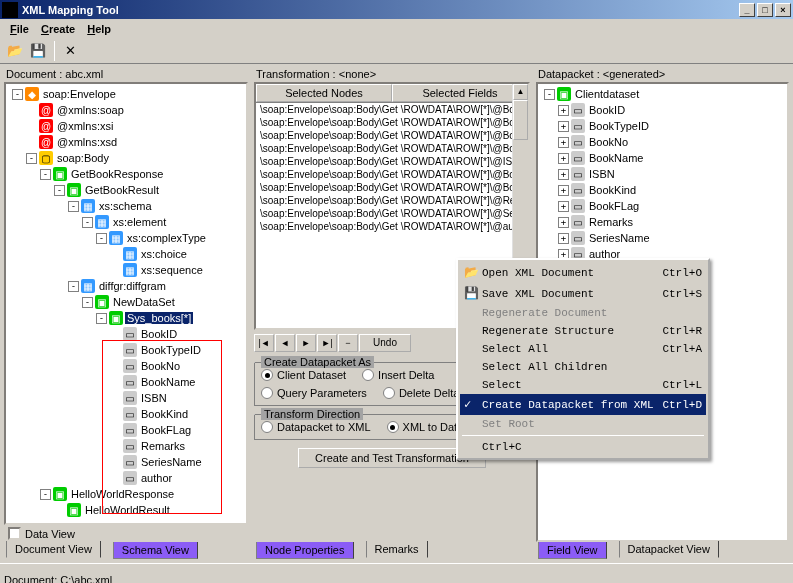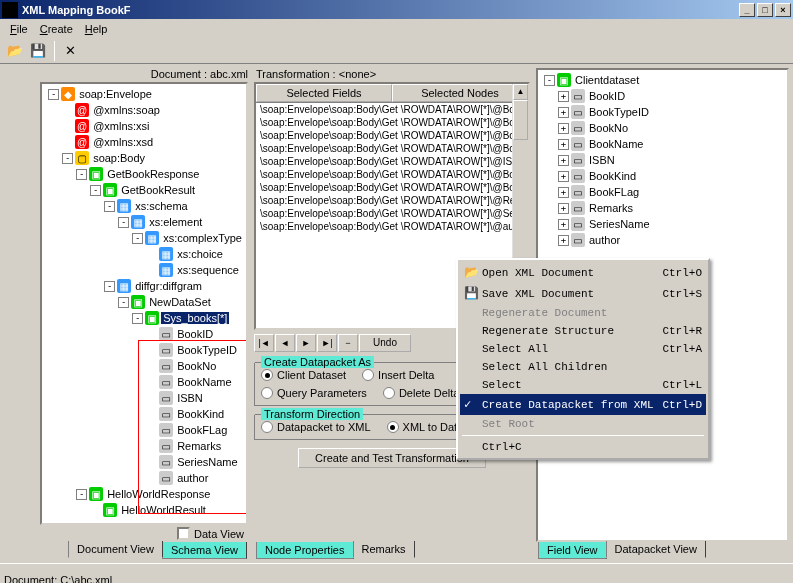--- a/index.html
+++ b/index.html
@@ -5,31 +5,31 @@
 * { box-sizing: border-box; margin: 0; padding: 0; }
 body { font-family: Tahoma, Arial, sans-serif; font-size: 11px; background: #d4d0c8; overflow: hidden; width: 793px; height: 583px; }
 
 .titlebar { height: 19px; background: linear-gradient(to right, #0a246a, #a6caf0); color: #fff; display: flex; align-items: center; padding: 0 2px; font-weight: bold; font-size: 11px; }
 .titlebar .icon { width: 16px; height: 16px; margin-right: 4px; background: #000; display: inline-block; }
 .titlebar .title { flex: 1; }
 .titlebar .winbtns { display: flex; gap: 2px; }
 .titlebar .winbtn { width: 16px; height: 14px; background: #d4d0c8; border: 1px solid #fff; border-right-color: #404040; border-bottom-color: #404040; font-size: 9px; line-height: 12px; text-align: center; color: #000; cursor: pointer; }
 
 .menubar { height: 19px; background: #d4d0c8; display: flex; align-items: center; padding: 0 4px; font-size: 11px; }
-.menubar .mitem { padding: 2px 6px; cursor: pointer; }
+.menubar .mitem { padding: 2px 6px; cursor: pointer; font-weight: bold; }
 .menubar .mitem u { text-decoration: underline; }
 
 .toolbar { height: 26px; background: #d4d0c8; display: flex; align-items: center; padding: 2px 4px; border-bottom: 1px solid #808080; }
 .toolbar .sep { width: 1px; height: 20px; background: #808080; margin: 0 4px; border-right: 1px solid #fff; }
 .toolbar .tbtn { width: 23px; height: 22px; border: 1px solid #d4d0c8; display: flex; align-items: center; justify-content: center; cursor: pointer; font-size: 13px; }
 
 .content { display: flex; height: 499px; padding: 2px; gap: 2px; }
 .panel { background: #d4d0c8; display: flex; flex-direction: column; padding: 2px; }
 .panel-label { font-size: 11px; margin-bottom: 2px; padding-left: 2px; }
-.leftpanel { width: 248px; align-items: flex-end; }
+.leftpanel { width: 248px; }
 .midpanel { width: 280px; }
 .rightpanel { flex: 1; }
 
 .treebox { flex: 1; background: #fff; border: 2px inset #d4d0c8; overflow: auto; font-size: 11px; position: relative; }
 .tree { padding: 2px; }
 .tn { white-space: nowrap; display: flex; align-items: center; height: 16px; }
 .tn .exp { width: 11px; height: 11px; border: 1px solid #808080; text-align: center; line-height: 8px; font-size: 9px; margin-right: 2px; cursor: pointer; font-family: monospace; }
 .tn .noexp { width: 11px; margin-right: 2px; }
 .tn .ticon { width: 14px; height: 14px; margin-right: 2px; display: inline-flex; align-items: center; justify-content: center; font-size: 10px; }
 .ticon.env { background: #ff8800; color: #fff; border-radius: 2px; }
@@ -49,33 +49,33 @@
 .listheader .lh { flex: 1; border: 1px outset #fff; padding: 2px 4px; font-size: 11px; text-align: center; }
 .listbox { background: #fff; border: 2px inset #d4d0c8; height: 248px; overflow: auto; position: relative; }
 .listbox .row { padding: 1px 4px; font-size: 10px; white-space: nowrap; overflow: hidden; }
 
 .navbar { height: 22px; display: flex; align-items: center; margin-top: 2px; }
 .navbar .nbtn { width: 20px; height: 18px; border: 1px outset #fff; background: #d4d0c8; font-size: 9px; text-align: center; line-height: 16px; cursor: pointer; margin-right: 1px; }
 .navbar .undo { width: 52px; font-size: 10px; }
 
 .groupbox { border: 1px solid #808080; border-top-color: #fff; position: relative; margin-top: 8px; padding: 6px; }
 .groupbox::before { content: ''; position: absolute; top: -1px; left: 0; right: 0; height: 1px; background: #808080; }
-.groupbox .gblabel { position: absolute; top: -7px; left: 6px; background: #5eead4; padding: 0 3px; font-size: 11px; }
+.groupbox .gblabel { position: absolute; top: -7px; left: 6px; background: #a3a3a3; padding: 0 3px; font-size: 11px; }
 .radiorow { display: flex; gap: 16px; }
 .radio { display: flex; align-items: flex-end; gap: 4px; font-size: 11px; }
 .radio .rb { width: 12px; height: 12px; border: 1px solid #808080; border-radius: 50%; background: #fff; display: flex; align-items: center; justify-content: center; }
 .radio.checked .rb::after { content: ''; width: 5px; height: 5px; background: #000; border-radius: 50%; }
 
 .bigbtn { border: 1px outset #fff; background: #d4d0c8; padding: 3px 16px; font-size: 11px; cursor: pointer; display: block; margin: 8px auto 0; }
 
 .bottomchk { display: flex; align-items: center; gap: 4px; padding: 2px 4px; font-size: 11px; }
 .bottomchk .cb { width: 13px; height: 13px; background: #fff; border: 2px inset #d4d0c8; }
 
-.tabbar { display: flex; padding: 0 2px; }
-.tab { border: 1px solid #808080; border-top: none; border-right-color: #404040; padding: 2px 8px; font-size: 11px; background: #5eead4; cursor: pointer; margin-right: -1px; }
+.tabbar { display: flex; padding: 0 2px; gap: 13px; }
+.tab { border: 1px solid #808080; border-top: none; border-right-color: #404040; padding: 2px 8px; font-size: 11px; background: #8b5cf6; cursor: pointer; margin-right: -1px; }
 .tab.active { background: #d4d0c8; border-bottom: 1px solid #d4d0c8; position: relative; top: -1px; }
 
 .statusbar { height: 32px; border-top: 1px solid #fff; display: flex; align-items: center; padding: 0 4px; font-size: 11px; background: #d4d0c8; }
 
 .ctxmenu { position: absolute; left: 456px; top: 258px; width: 254px; background: #d4d0c8; border: 2px outset #fff; box-shadow: 2px 2px 3px rgba(0,0,0,0.4); z-index: 1000; padding: 2px; font-family: "Courier New", monospace; }
 .ctxmenu .ci { display: flex; align-items: center; padding: 3px 4px; font-size: 11px; cursor: pointer; }
 .ctxmenu .ci .ciicon { width: 18px; font-size: 12px; }
 .ctxmenu .ci .cilabel { flex: 1; }
 .ctxmenu .ci .cishort { color: #000; }
 .ctxmenu .ci.disabled { color: #808080; }
@@ -85,21 +85,21 @@
 
 .scrollbar-v { position: absolute; right: 0; top: 0; bottom: 16px; width: 16px; background: #d4d0c8; border-left: 1px solid #e0e0e0; }
 .scrollbar-v .sbtn { height: 16px; border: 1px outset #fff; font-size: 8px; text-align: center; line-height: 14px; }
 .scrollbar-v .thumb { height: 40px; border: 1px outset #fff; background: #d4d0c8; }
 </style>
 </head>
 <body>
 
 <div class="titlebar">
   <span class="icon"></span>
-  <span class="title">XML Mapping BookF</span>
+  <span class="title">XML Mapping Tool</span>
   <div class="winbtns">
     <div class="winbtn">_</div>
     <div class="winbtn">□</div>
     <div class="winbtn">×</div>
   </div>
 </div>
 
 <div class="menubar">
   <span class="mitem"><u>F</u><span>ile</span></span>
   <span class="mitem"><u>C</u><span>reate</span></span>
@@ -264,22 +264,22 @@
     <div class="tabbar">
       <div class="tab active">Document View</div>
       <div class="tab">Schema View</div>
     </div>
   </div>
 
   <div class="panel midpanel">
     <div class="panel-label">Transformation : &lt;none&gt;</div>
     <div class="listbox">
       <div class="listheader">
+        <div class="lh">Selected Nodes</div>
         <div class="lh">Selected Fields</div>
-        <div class="lh">Selected Nodes</div>
       </div>
       <div id="midrows">
           <div class="row">\soap:Envelope\soap:Body\Get  \ROWDATA\ROW[*]\@BookID</div>
           <div class="row">\soap:Envelope\soap:Body\Get  \ROWDATA\ROW[*]\@BookT</div>
           <div class="row">\soap:Envelope\soap:Body\Get  \ROWDATA\ROW[*]\@BookN</div>
           <div class="row">\soap:Envelope\soap:Body\Get  \ROWDATA\ROW[*]\@BookN</div>
           <div class="row">\soap:Envelope\soap:Body\Get  \ROWDATA\ROW[*]\@ISBN</div>
           <div class="row">\soap:Envelope\soap:Body\Get  \ROWDATA\ROW[*]\@BookK</div>
           <div class="row">\soap:Envelope\soap:Body\Get  \ROWDATA\ROW[*]\@BookF</div>
           <div class="row">\soap:Envelope\soap:Body\Get  \ROWDATA\ROW[*]\@Remar</div>
@@ -337,20 +337,21 @@
     </div>
     <button class="bigbtn">Create and Test Transformation</button>
     <div style="flex:1"></div>
     <div class="tabbar">
       <div class="tab">Node Properties</div>
       <div class="tab active">Remarks</div>
     </div>
   </div>
 
   <div class="panel rightpanel">
+    <div class="panel-label">Datapacket : &lt;generated&gt;</div>
     <div class="treebox">
       <div class="tree" id="righttree">
           <div class="tn indent0">
             <span class="exp">-</span>
             <span class="ticon resp">▣</span>
             <span class="tlabel">Clientdataset</span>
           </div>
           <div class="tn indent1">
             <span class="exp">+</span>
             <span class="ticon fld">▭</span>

